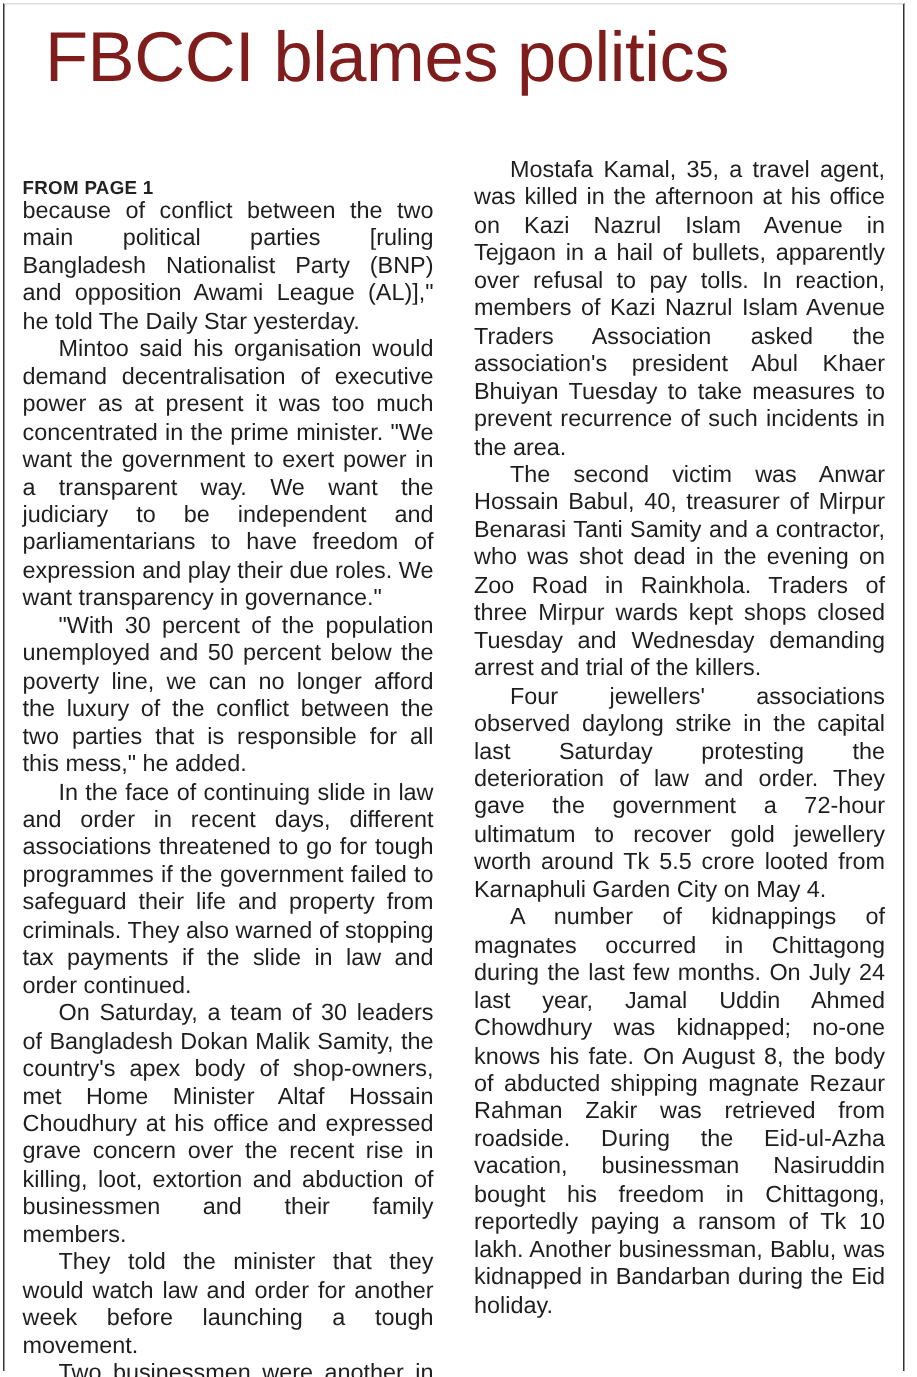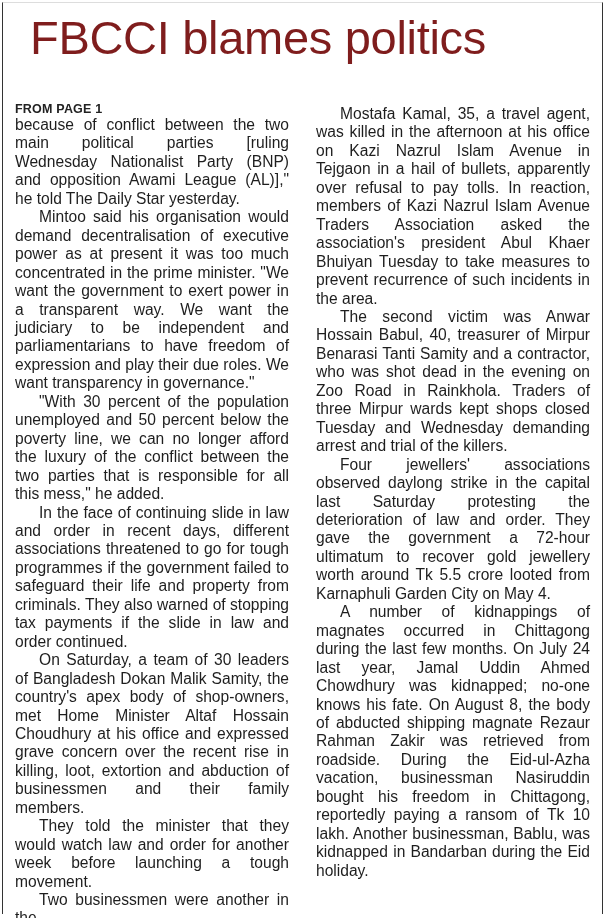--- a/index.html
+++ b/index.html
@@ -20,35 +20,35 @@
     position: absolute; top: 102px;
     font-family: "Liberation Sans", sans-serif;
     font-size: 15.6px; line-height: 18.45px; color: #1e1e1e;
     text-align: justify;
   }
   .col-left { left: 15px; width: 274px; }
   .col-right { left: 316px; width: 274px; top: 105px; }
   .kicker {
     font-family: "Liberation Sans", sans-serif;
     font-weight: bold; font-size: 12.5px; line-height: 14px; color: #222;
-    margin-top: 0px; letter-spacing: 0.2px;
+    margin-top: 16px; letter-spacing: 0.2px;
   }
   .col p { margin: 0; }
   .col p.indent { text-indent: 24px; }
 </style>
 </head>
 <body>
 
 <div class="frame"></div>
 
 <h1 class="headline" style="margin:0;font-weight:normal;">FBCCI blames politics</h1>
 
 <div class="col col-left">
   <div class="kicker">FROM PAGE 1</div>
-  <p>because of conflict between the two main political parties [ruling Wednesday Nationalist Party (BNP) and opposition Awami League (AL)]," he told The Daily Star yesterday.</p>
+  <p>because of conflict between the two main political parties [ruling Bangladesh Nationalist Party (BNP) and opposition Awami League (AL)]," he told The Daily Star yesterday.</p>
   <p class="indent">Mintoo said his organisation would demand decentralisation of executive power as at present it was too much concentrated in the prime minister. "We want the government to exert power in a transparent way. We want the judiciary to be independent and parliamentarians to have freedom of expression and play their due roles. We want transparency in governance."</p>
   <p class="indent">"With 30 percent of the population unemployed and 50 percent below the poverty line, we can no longer afford the luxury of the conflict between the two parties that is responsible for all this mess," he added.</p>
   <p class="indent">In the face of continuing slide in law and order in recent days, different associations threatened to go for tough programmes if the government failed to safeguard their life and property from criminals. They also warned of stopping tax payments if the slide in law and order continued.</p>
   <p class="indent">On Saturday, a team of 30 leaders of Bangladesh Dokan Malik Samity, the country's apex body of shop-owners, met Home Minister Altaf Hossain Choudhury at his office and expressed grave concern over the recent rise in killing, loot, extortion and abduction of businessmen and their family members.</p>
   <p class="indent">They told the minister that they would watch law and order for another week before launching a tough movement.</p>
   <p class="indent">Two businessmen were another in the</p>
 </div>
 
 <div class="col col-right">
   <p class="indent">Mostafa Kamal, 35, a travel agent, was killed in the afternoon at his office on Kazi Nazrul Islam Avenue in Tejgaon in a hail of bullets, apparently over refusal to pay tolls. In reaction, members of Kazi Nazrul Islam Avenue Traders Association asked the association's president Abul Khaer Bhuiyan Tuesday to take measures to prevent recurrence of such incidents in the area.</p>

